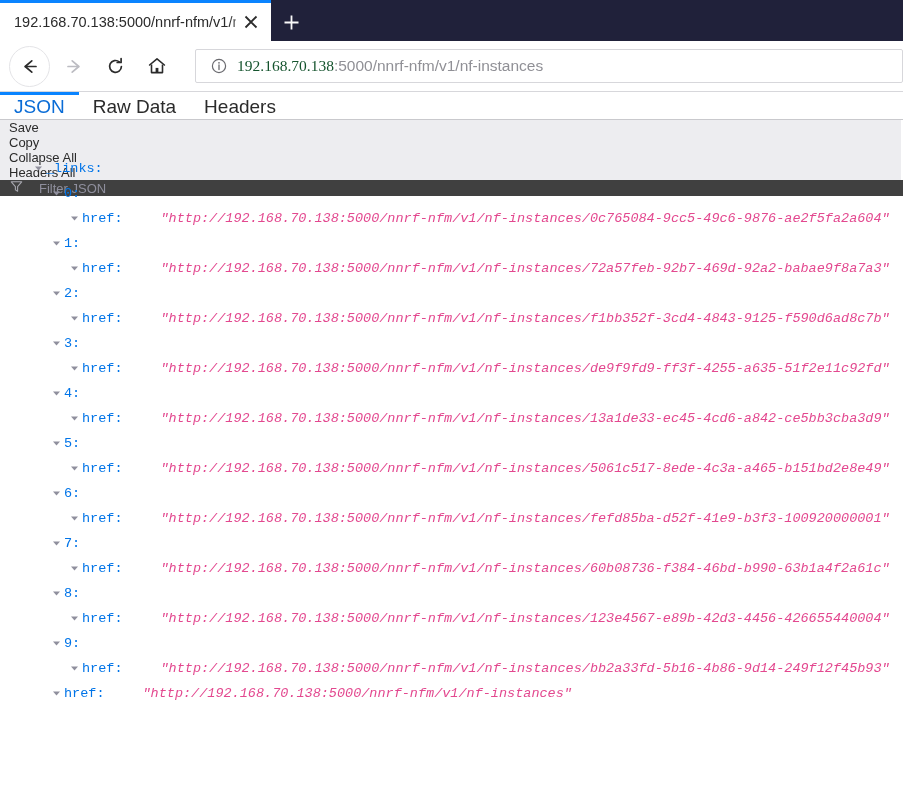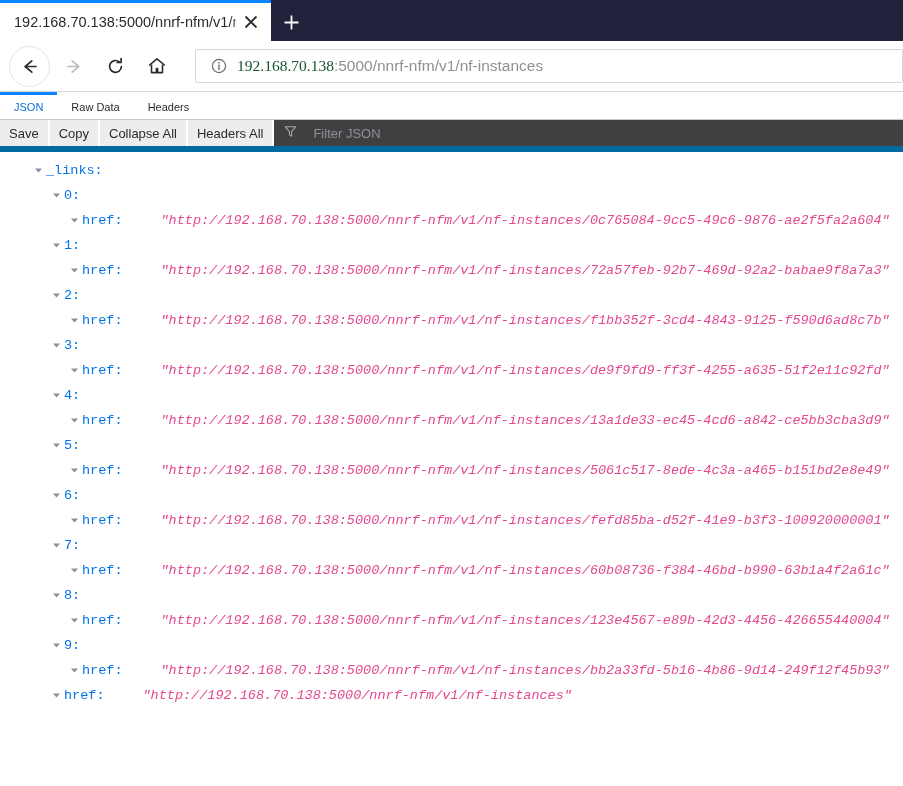--- a/index.html
+++ b/index.html
@@ -117,43 +117,44 @@
   }
   .url-host { color: #14532d; font-family: Liberation Serif, serif; }
 
   
   .jsontabs {
     height: 27px;
     background: #ffffff;
     display: flex;
     align-items: stretch;
     border-bottom: 1px solid #c9c9cd;
-    font-size: 11px;
+    font-size: 19px;
   }
   .jtab {
     padding: 0 14px;
     display: flex;
     align-items: center;
     color: #2b2b2b;
     border-top: 3px solid transparent;
     box-sizing: border-box;
   }
   .jtab.active {
     color: #0a6cd6;
     border-top-color: #0a84ff;
   }
 
   
   .jsontoolbar {
     height: 26px;
     background: #f9f9fa;
     display: flex;
     align-items: stretch;
-    border-bottom: 6px solid #0369a1;
+    border-bottom: 4px solid #0369a1;
     font-size: 13px;
+    flex-direction: column;
   }
   .jbtn {
     padding: 0 9px;
     display: flex;
     align-items: center;
     color: #2b2b2b;
     background: #ededf0;
     border-right: 2px solid #ffffff;
     white-space: nowrap;
   }

